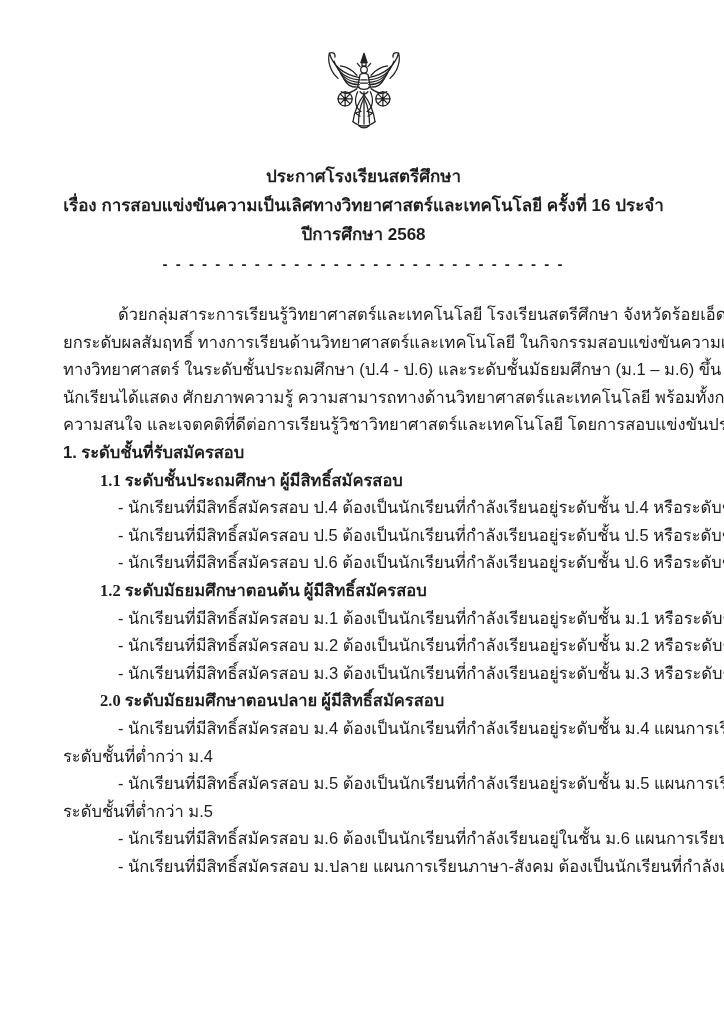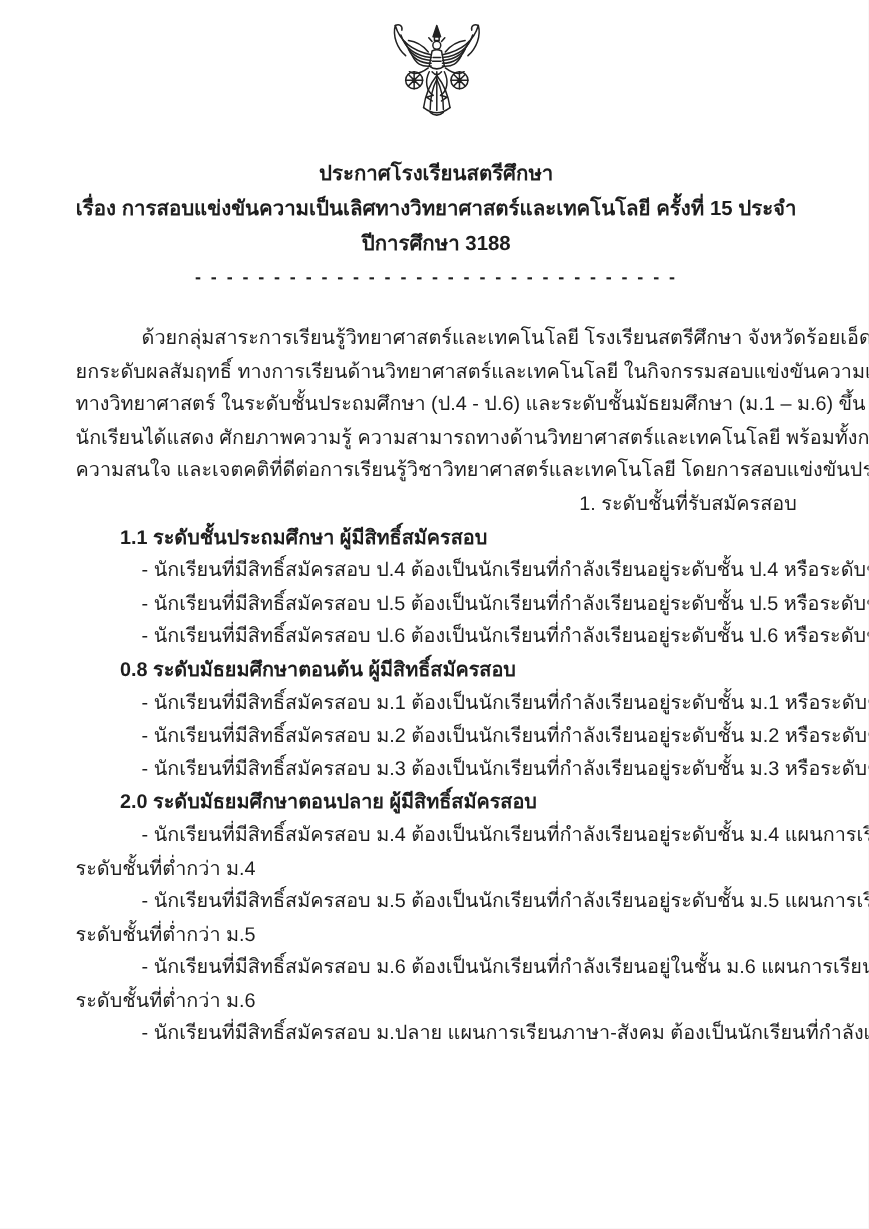--- a/index.html
+++ b/index.html
@@ -7,21 +7,21 @@
     width: 724px; height: 1024px;
     background: #e8e8e8;
     font-family: "Liberation Sans", sans-serif;
   }
   .page {
     position: relative;
     width: 724px; height: 1024px;
     background: #ffffff;
     color: #1e1e1e;
     box-sizing: border-box;
-    padding: 16px 60px 0 63px;
+    padding: 48px 60px 0 63px;
     overflow: hidden;
   }
   .emblem-wrap { text-align: center; height: 112px; margin-bottom: 2px; }
   .emblem-wrap svg { display: inline-block; }
   .title-line {
     text-align: center;
     font-weight: bold;
     font-size: 17px;
     line-height: 29px;
   }
@@ -34,22 +34,22 @@
     margin-top: 4px;
     white-space: nowrap;
   }
   .intro { margin-top: 26px; }
   .line {
     font-size: 16.5px;
     line-height: 27.6px;
     white-space: nowrap;
   }
   .indent { padding-left: 55px; }
-  .h-main { font-weight: normal; text-align: right; }
-  .h-sub  { font-weight: bold; padding-left: 37px; }
+  .h-main { font-weight: bold; }
+  .h-sub  { font-weight: bold; padding-left: 37px; font-family: Liberation Serif, serif; }
   .bold { font-weight: bold; }
 </style>
 </head>
 <body>
 
 <div class="page">
 
   <div class="emblem-wrap">
     <svg width="118" height="108" viewBox="0 0 150 130">
       <g fill="none" stroke="#222222" stroke-width="1.6" stroke-linecap="round" stroke-linejoin="round">
@@ -85,21 +85,21 @@
         <path d="M75 60 C70 70 68 80 68 92"></path>
         <path d="M75 60 C80 70 82 80 82 92"></path>
         <path d="M61 90 Q75 101 89 90"></path>
         <path d="M68 95 Q75 101 82 95"></path>
         <path d="M70 52 q5 6 10 0"></path>
       </g>
     </svg>
   </div>
 
   <div class="title-line">ประกาศโรงเรียนสตรีศึกษา</div>
-  <div class="title-line">เรื่อง การสอบแข่งขันความเป็นเลิศทางวิทยาศาสตร์และเทคโนโลยี ครั้งที่ 15 ประจำปีการศึกษา 3188</div>
+  <div class="title-line">เรื่อง การสอบแข่งขันความเป็นเลิศทางวิทยาศาสตร์และเทคโนโลยี ครั้งที่ 16 ประจำปีการศึกษา 2568</div>
   <div class="divider">- - - - - - - - - - - - - - - - - - - - - - - - - - - - - - -</div>
 
   <div class="intro">
     <div class="line indent">ด้วยกลุ่มสาระการเรียนรู้วิทยาศาสตร์และเทคโนโลยี โรงเรียนสตรีศึกษา จังหวัดร้อยเอ็ด ได้จัดทำ โครงการ</div>
     <div class="line">ยกระดับผลสัมฤทธิ์ ทางการเรียนด้านวิทยาศาสตร์และเทคโนโลยี ในกิจกรรมสอบแข่งขันความเป็นเลิศ</div>
     <div class="line">ทางวิทยาศาสตร์ ในระดับชั้นประถมศึกษา (ป.4 - ป.6) และระดับชั้นมัธยมศึกษา (ม.1 – ม.6) ขึ้น เพื่อส่งเสริมให้</div>
     <div class="line">นักเรียนได้แสดง ศักยภาพความรู้ ความสามารถทางด้านวิทยาศาสตร์และเทคโนโลยี พร้อมทั้งกระตุ้นให้นักเรียนเกิด</div>
     <div class="line">ความสนใจ และเจตคติที่ดีต่อการเรียนรู้วิชาวิทยาศาสตร์และเทคโนโลยี โดยการสอบแข่งขันประเภทบุคคล</div>
   </div>
 
@@ -107,42 +107,41 @@
     <div class="line h-main">1. ระดับชั้นที่รับสมัครสอบ</div>
 
     <div>
       <div class="line h-sub">1.1 ระดับชั้นประถมศึกษา ผู้มีสิทธิ์สมัครสอบ</div>
       <div class="line indent">- นักเรียนที่มีสิทธิ์สมัครสอบ ป.4 ต้องเป็นนักเรียนที่กำลังเรียนอยู่ระดับชั้น ป.4 หรือระดับชั้นที่ต่ำกว่า ป.4</div>
       <div class="line indent">- นักเรียนที่มีสิทธิ์สมัครสอบ ป.5 ต้องเป็นนักเรียนที่กำลังเรียนอยู่ระดับชั้น ป.5 หรือระดับชั้นที่ต่ำกว่า ป.5</div>
       <div class="line indent">- นักเรียนที่มีสิทธิ์สมัครสอบ ป.6 ต้องเป็นนักเรียนที่กำลังเรียนอยู่ระดับชั้น ป.6 หรือระดับชั้นที่ต่ำกว่า ป.6</div>
     </div>
 
     <div>
-      <div class="line h-sub">0.8 ระดับมัธยมศึกษาตอนต้น ผู้มีสิทธิ์สมัครสอบ</div>
+      <div class="line h-sub">1.2 ระดับมัธยมศึกษาตอนต้น ผู้มีสิทธิ์สมัครสอบ</div>
       <div class="line indent">- นักเรียนที่มีสิทธิ์สมัครสอบ ม.1 ต้องเป็นนักเรียนที่กำลังเรียนอยู่ระดับชั้น ม.1 หรือระดับชั้นที่ต่ำกว่า ม.1</div>
       <div class="line indent">- นักเรียนที่มีสิทธิ์สมัครสอบ ม.2 ต้องเป็นนักเรียนที่กำลังเรียนอยู่ระดับชั้น ม.2 หรือระดับชั้นที่ต่ำกว่า ม.2</div>
       <div class="line indent">- นักเรียนที่มีสิทธิ์สมัครสอบ ม.3 ต้องเป็นนักเรียนที่กำลังเรียนอยู่ระดับชั้น ม.3 หรือระดับชั้นที่ต่ำกว่า ม.3</div>
     </div>
 
     <div>
       <div class="line h-sub">2.0 ระดับมัธยมศึกษาตอนปลาย ผู้มีสิทธิ์สมัครสอบ</div>
 
       <div>
         <div class="line indent">- นักเรียนที่มีสิทธิ์สมัครสอบ ม.4 ต้องเป็นนักเรียนที่กำลังเรียนอยู่ระดับชั้น ม.4 แผนการเรียน วิทย์-คณิต หรือ</div>
         <div class="line">ระดับชั้นที่ต่ำกว่า ม.4</div>
       </div>
 
       <div>
         <div class="line indent">- นักเรียนที่มีสิทธิ์สมัครสอบ ม.5 ต้องเป็นนักเรียนที่กำลังเรียนอยู่ระดับชั้น ม.5 แผนการเรียน วิทย์-คณิต หรือ</div>
         <div class="line">ระดับชั้นที่ต่ำกว่า ม.5</div>
       </div>
 
       <div>
         <div class="line indent">- นักเรียนที่มีสิทธิ์สมัครสอบ ม.6 ต้องเป็นนักเรียนที่กำลังเรียนอยู่ในชั้น ม.6 แผนการเรียน วิทย์-คณิต หรือ</div>
-        <div class="line">ระดับชั้นที่ต่ำกว่า ม.6</div>
       </div>
 
       <div>
         <div class="line indent">- นักเรียนที่มีสิทธิ์สมัครสอบ ม.ปลาย แผนการเรียนภาษา-สังคม ต้องเป็นนักเรียนที่กำลังเรียนอยู่ระดับ ชั้น</div>
       </div>
     </div>
   </div>
 
 </div>
 

